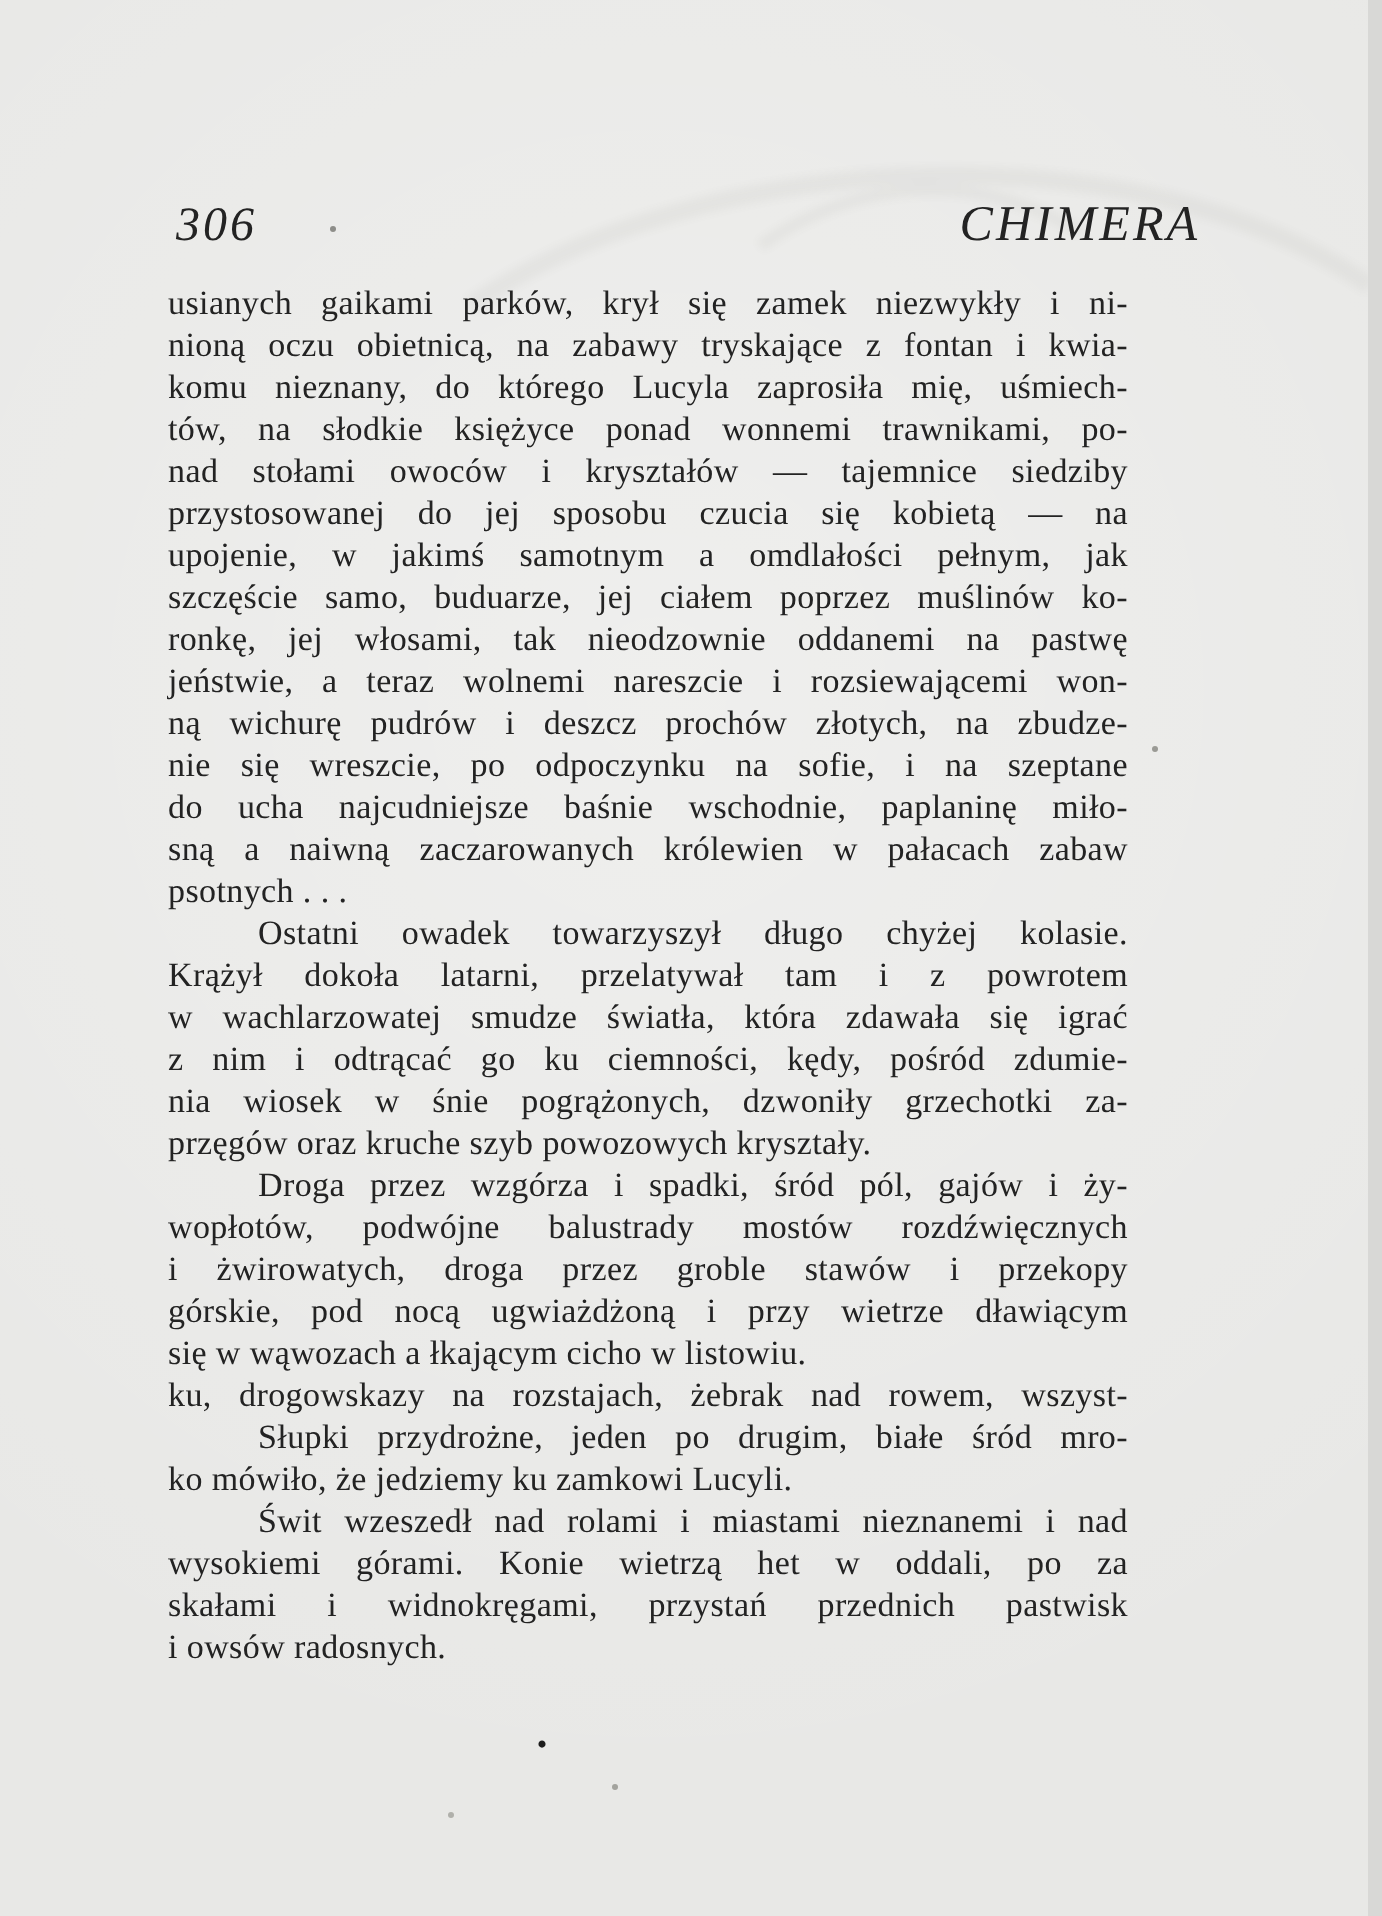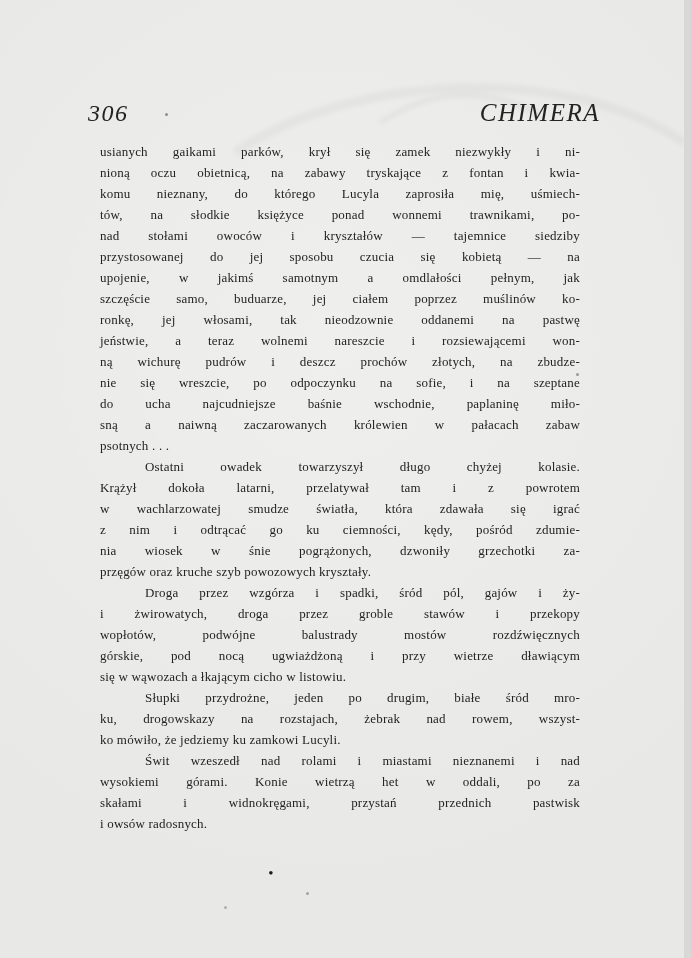--- a/index.html
+++ b/index.html
@@ -18,22 +18,22 @@
   .running-head{
     position:absolute;
     left:88px;right:84px;top:99px;
     display:flex;justify-content:space-between;align-items:baseline;
     font-style:italic;
   }
   .page-number{font-size:24px;letter-spacing:1.5px;}
   .journal-title{font-size:25px;letter-spacing:1.5px;font-style:italic;}
   .textblock{
     position:absolute;
-    left:100px;top:141px;width:480px;
-    font-size:13px;
+    left:84px;top:141px;width:480px;
+    font-size:17px;
     line-height:21px;
     letter-spacing:0.2px;
   }
   .line{
     height:21px;
     text-align:justify;
     text-align-last:justify;
     white-space:normal;
     overflow:visible;
   }
@@ -90,26 +90,26 @@
       <div class="line">do ucha najcudniejsze baśnie wschodnie, paplaninę miło-</div>
       <div class="line">sną a naiwną zaczarowanych królewien w pałacach zabaw</div>
       <div class="line last">psotnych . . .</div>
       <div class="line indent">Ostatni owadek towarzyszył długo chyżej kolasie.</div>
       <div class="line">Krążył dokoła latarni, przelatywał tam i z powrotem</div>
       <div class="line">w wachlarzowatej smudze światła, która zdawała się igrać</div>
       <div class="line">z nim i odtrącać go ku ciemności, kędy, pośród zdumie-</div>
       <div class="line">nia wiosek w śnie pogrążonych, dzwoniły grzechotki za-</div>
       <div class="line last">przęgów oraz kruche szyb powozowych kryształy.</div>
       <div class="line indent">Droga przez wzgórza i spadki, śród pól, gajów i ży-</div>
+      <div class="line">wopłotów, podwójne balustrady mostów rozdźwięcznych</div>
       <div class="line">i żwirowatych, droga przez groble stawów i przekopy</div>
-      <div class="line">wopłotów, podwójne balustrady mostów rozdźwięcznych</div>
       <div class="line">górskie, pod nocą ugwiażdżoną i przy wietrze dławiącym</div>
       <div class="line last">się w wąwozach a łkającym cicho w listowiu.</div>
+      <div class="line">ku, drogowskazy na rozstajach, żebrak nad rowem, wszyst-</div>
       <div class="line indent">Słupki przydrożne, jeden po drugim, białe śród mro-</div>
-      <div class="line">ku, drogowskazy na rozstajach, żebrak nad rowem, wszyst-</div>
       <div class="line last">ko mówiło, że jedziemy ku zamkowi Lucyli.</div>
       <div class="line indent">Świt wzeszedł nad rolami i miastami nieznanemi i nad</div>
       <div class="line">wysokiemi górami.  Konie wietrzą het w oddali, po za</div>
       <div class="line">skałami i widnokręgami, przystań przednich pastwisk</div>
       <div class="line last">i owsów radosnych.</div>
     </div>
 
   <div class="separator-dot">•</div>
 
   <span class="speck s1"></span>

